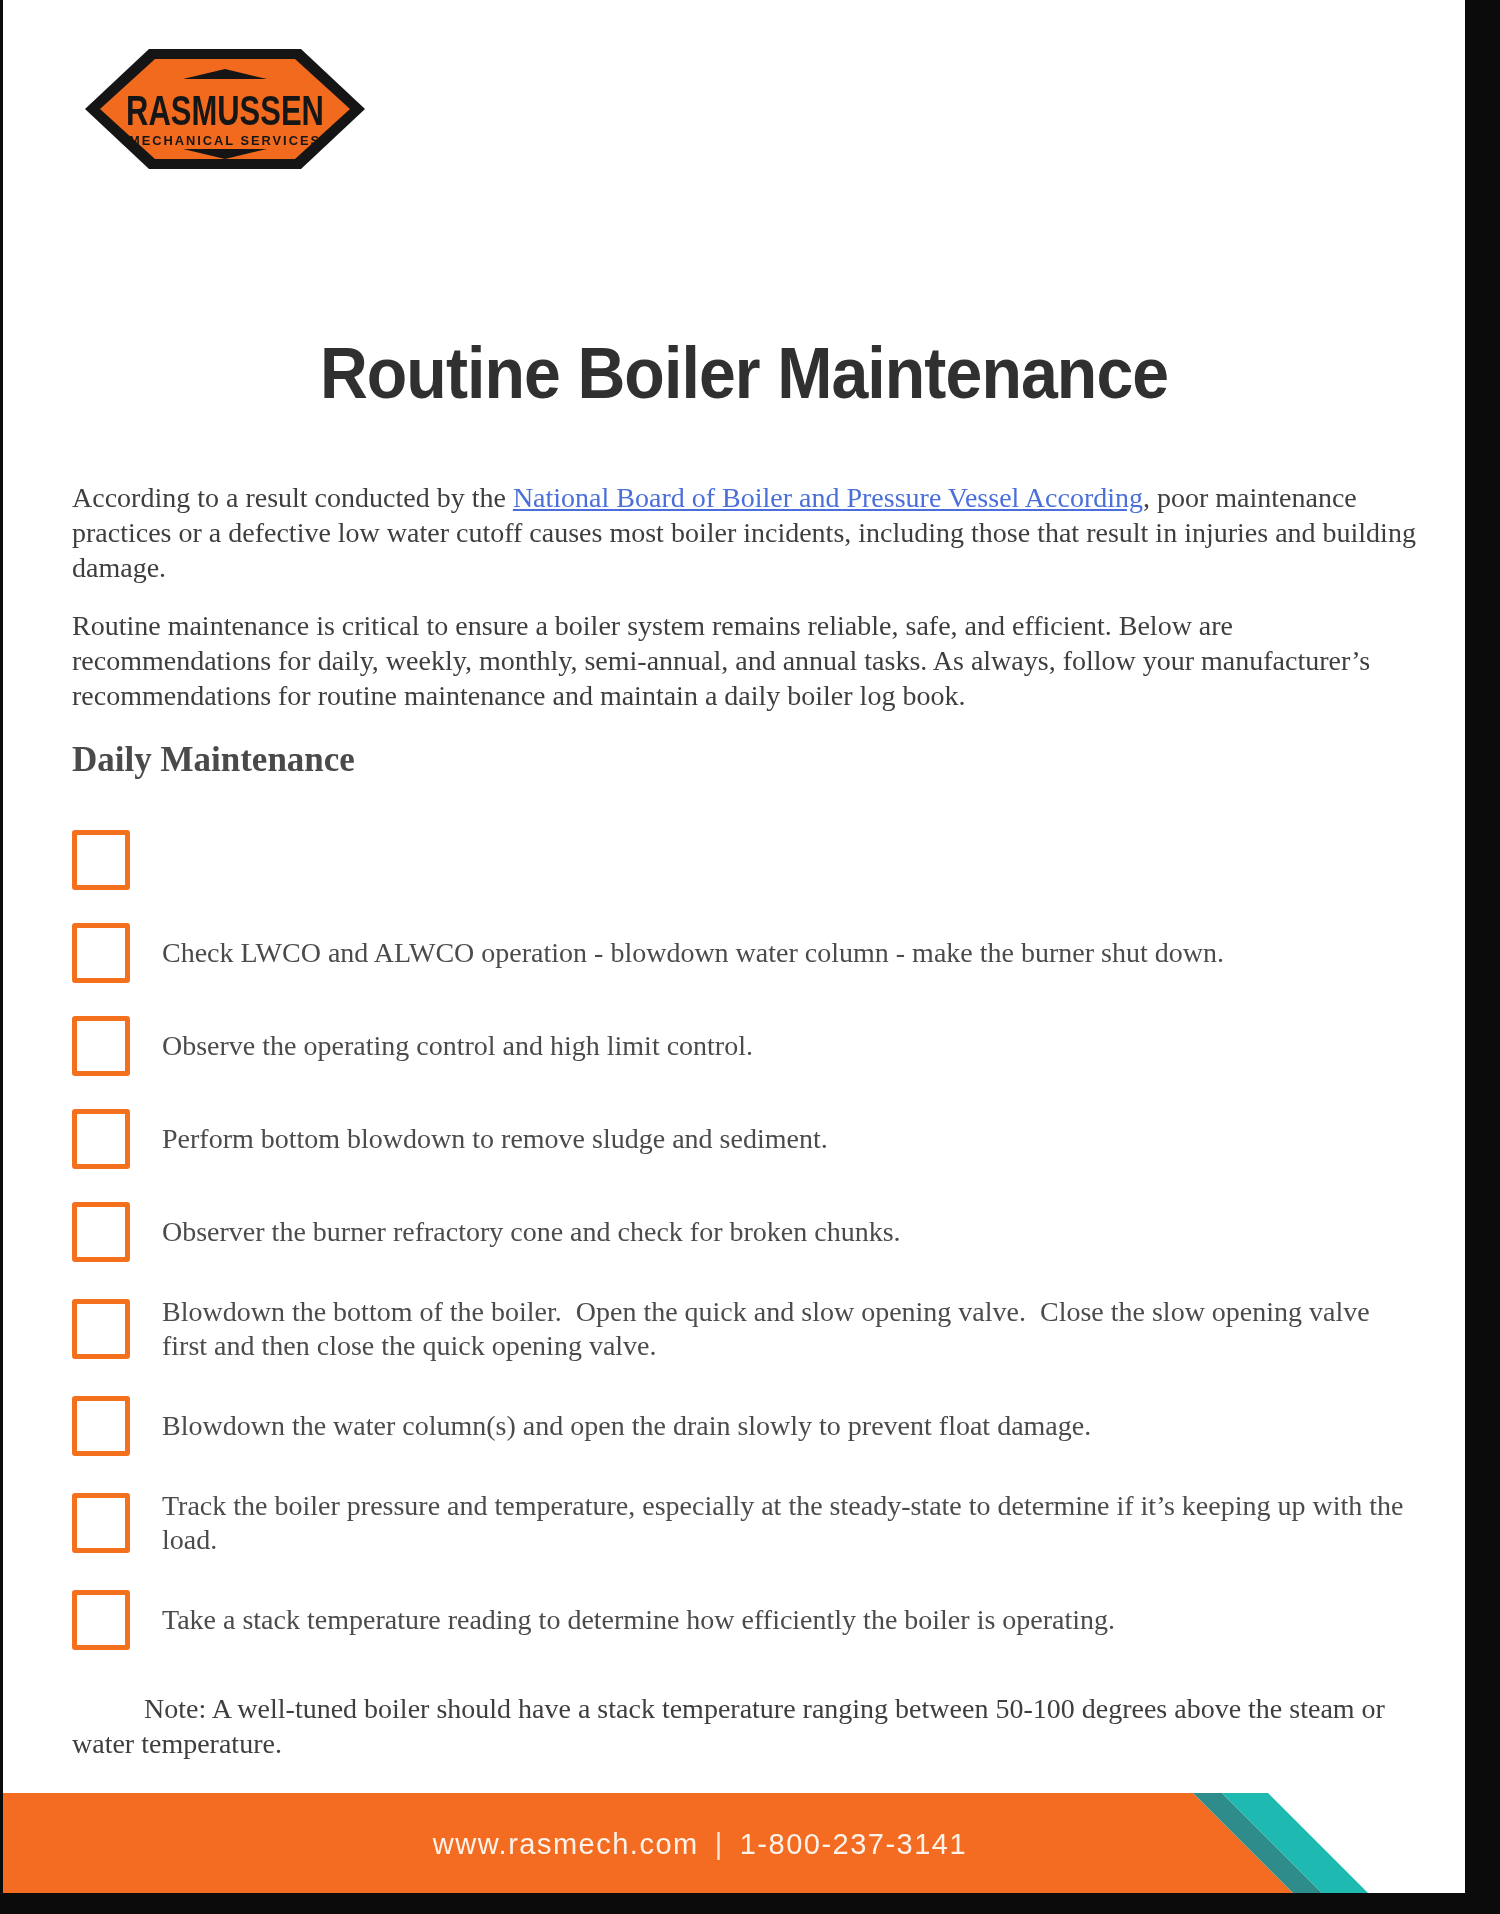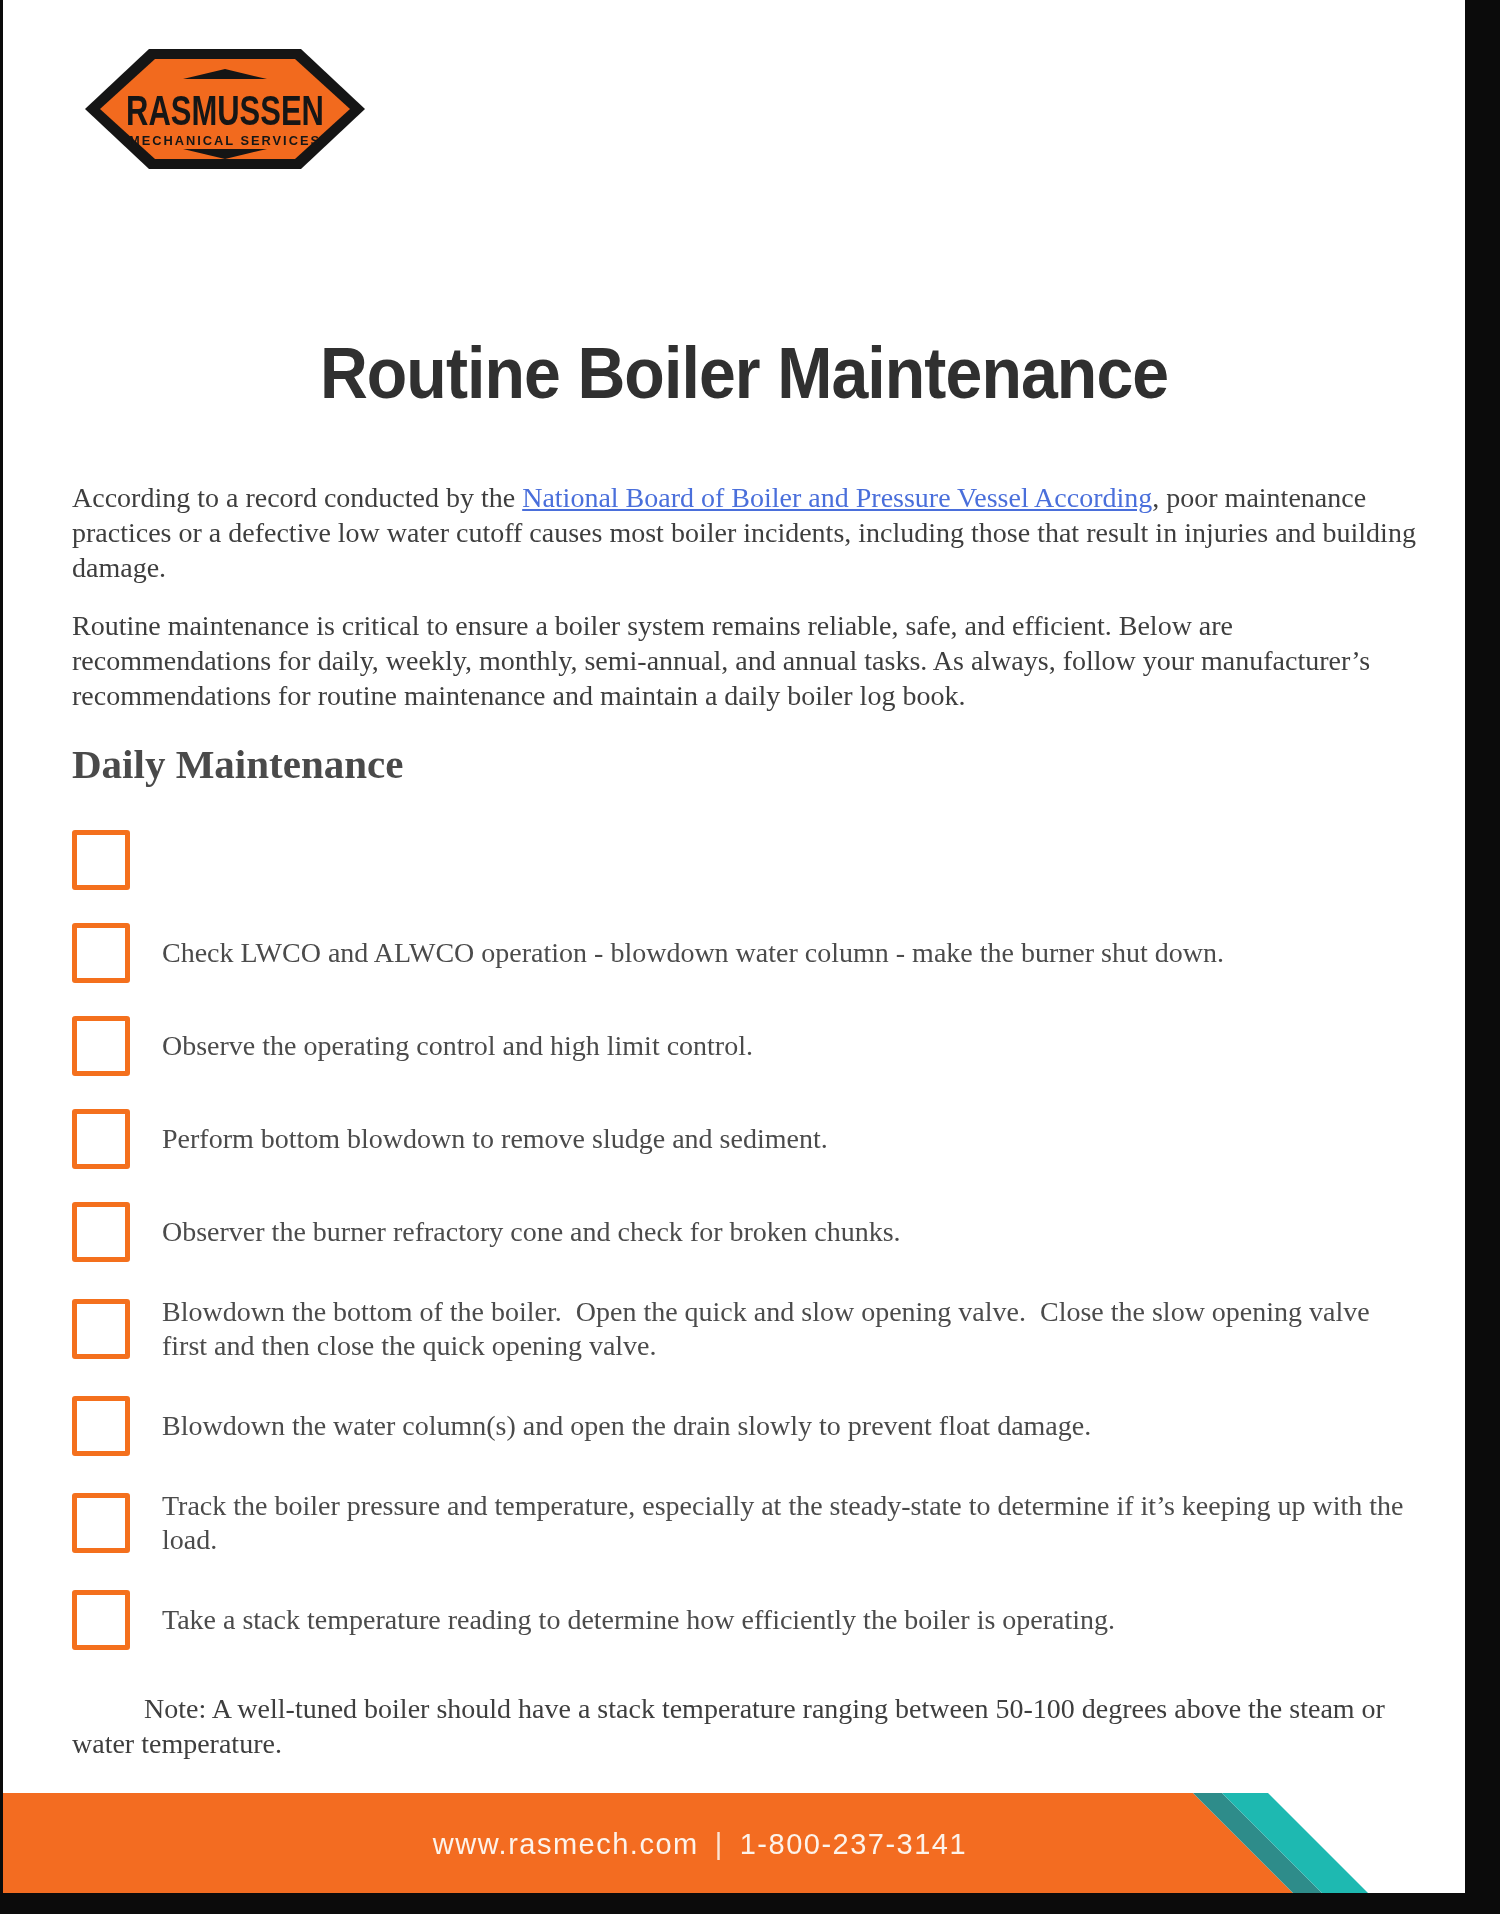--- a/index.html
+++ b/index.html
@@ -38,21 +38,21 @@
     position:absolute;left:72px;width:1345px;
     font-size:28px;line-height:35px;color:#3e3e3e;
   }
   .para span, .check-text, .note-text, .note-label{white-space:pre-wrap;}
   #p1{top:452px;}
   #p2{top:580px;}
   .doc-link{color:#4a6fdb;text-decoration:underline;cursor:pointer;}
 
   .section-heading{
     position:absolute;left:72px;top:740px;width:1345px;
-    font-size:41px;font-weight:bold;color:#4a4a4a;
+    font-size:35px;font-weight:bold;color:#4a4a4a;
     font-family:"Liberation Serif", serif;
   }
 
   .checklist{position:absolute;left:72px;top:830px;width:1345px;}
   .check-row{
     display:flex;align-items:center;gap:32px;
     min-height:60px;margin-bottom:33px;
   }
   .checkbox{
     flex:none;width:48px;height:50px;
@@ -90,21 +90,21 @@
     <polygon points="98,33 182,33 140,23" fill="#151515"></polygon>
     <polygon points="98,103 182,103 140,113" fill="#151515"></polygon>
     <text x="140" y="79" text-anchor="middle" font-size="42" fill="#161616" textLength="198" lengthAdjust="spacingAndGlyphs">RASMUSSEN</text>
     <text x="140" y="99" text-anchor="middle" font-size="13" fill="#161616" letter-spacing="2" textLength="192" lengthAdjust="spacingAndGlyphs">MECHANICAL SERVICES</text>
   </svg>
 
   <div class="title-wrap">
     <span class="title">Routine Boiler Maintenance</span>
   </div>
 
-  <p class="para" id="p1"><span>According to a record conducted by the </span><a class="doc-link">National Board of Boiler and Pressure Vessel According</a><span>, poor maintenance practices or a defective low water cutoff causes most boiler incidents, including those that result in injuries and building damage.</span></p>
+  <p class="para" id="p1"><span>According to a result conducted by the </span><a class="doc-link">National Board of Boiler and Pressure Vessel According</a><span>, poor maintenance practices or a defective low water cutoff causes most boiler incidents, including those that result in injuries and building damage.</span></p>
 
   <p class="para" id="p2"><span>Routine maintenance is critical to ensure a boiler system remains reliable, safe, and efficient. Below are recommendations for daily, weekly, monthly, semi-annual, and annual tasks. As always, follow your manufacturer’s recommendations for routine maintenance and maintain a daily boiler log book.</span></p>
 
   <div class="section-heading">Daily Maintenance</div>
 
   <div class="checklist">
     <div class="check-row">
       <div class="checkbox"></div>
     </div>
     <div class="check-row">

